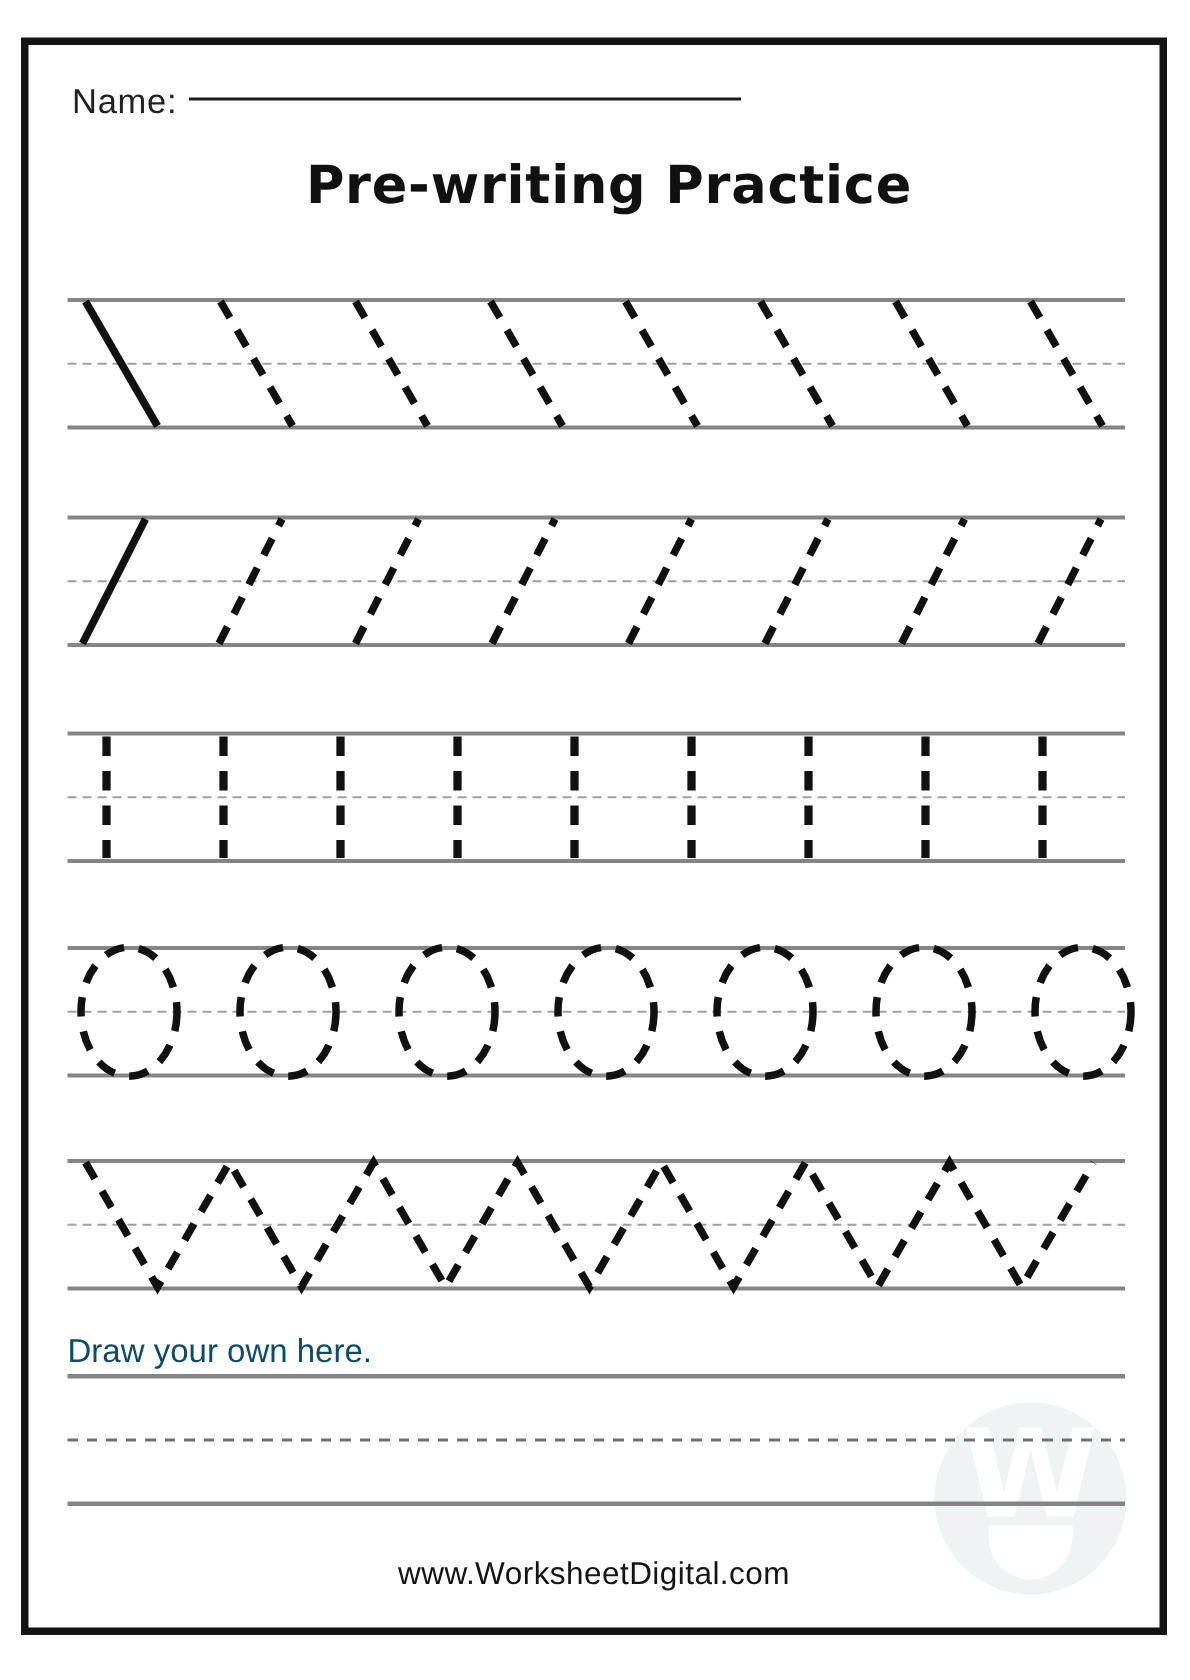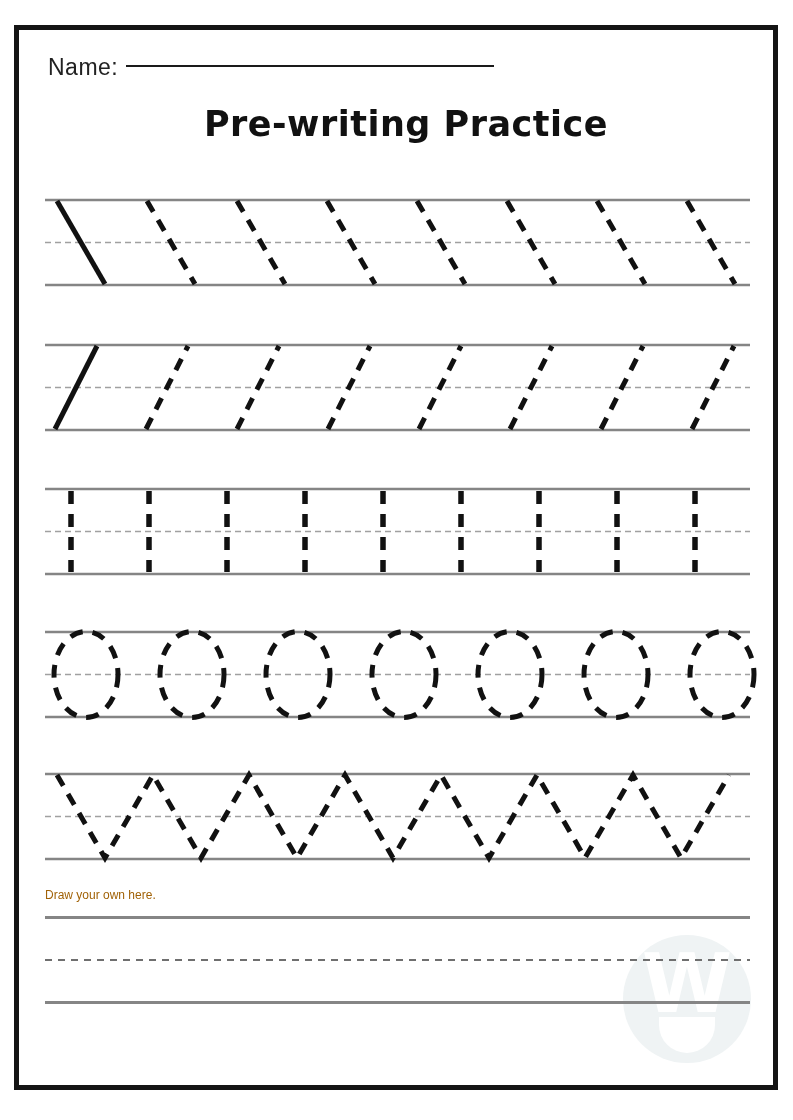--- a/index.html
+++ b/index.html
@@ -14,21 +14,21 @@
   .name-line{width:368px;margin-left:8px;margin-bottom:3px;border-bottom:2px solid #1a1a1a;height:0;}
   .title{position:absolute;left:0;top:74px;width:100%;text-align:center;
          font-size:35px;font-weight:bold;color:#111111;letter-spacing:0.5px;
          font-family:"DejaVu Sans","Liberation Sans",sans-serif;padding-left:10px;}
 
   
   .practice-row{position:absolute;left:26px;width:705px;height:90px;z-index:2;}
   .practice-row svg{display:block;overflow:visible;}
 
   
-  .draw-prompt{position:absolute;left:26px;top:858px;font-size:12px;color:#a16207;z-index:2;}
+  .draw-prompt{position:absolute;left:26px;top:858px;font-size:22px;color:#0c4a6e;z-index:2;}
   .rule{position:absolute;left:26px;width:705px;height:0;z-index:2;}
   .rule-solid{border-top:3px solid #858585;}
   .rule-dashed{border-top:0;height:2px;
     background:repeating-linear-gradient(90deg,#6f6f6f 0 7px,transparent 7px 13px);}
 
   
   .watermark{position:absolute;left:604px;top:905px;width:128px;height:128px;z-index:1;}
   .wm-circle{position:absolute;left:0;top:0;width:128px;height:128px;border-radius:50%;}
   .wm-letter{position:absolute;left:0;top:8px;width:128px;text-align:center;
              font-size:82px;font-weight:bold;color:#ffffff;line-height:1;
@@ -128,14 +128,15 @@
     <div class="rule rule-solid" style="top:886px"></div>
     <div class="rule rule-dashed" style="top:929px"></div>
     <div class="rule rule-solid" style="top:971px"></div>
 
     <div class="watermark">
       <div class="wm-circle" style="background: rgb(239, 243, 244);"></div>
       <div class="wm-letter" style="color: rgb(255, 255, 255);">W</div>
       <div class="wm-cup" style="background: rgb(255, 255, 255);"></div>
     </div>
 
+    <div class="footer">www.WorksheetDigital.com</div>
   </div>
 </div>
 
 </body></html>

